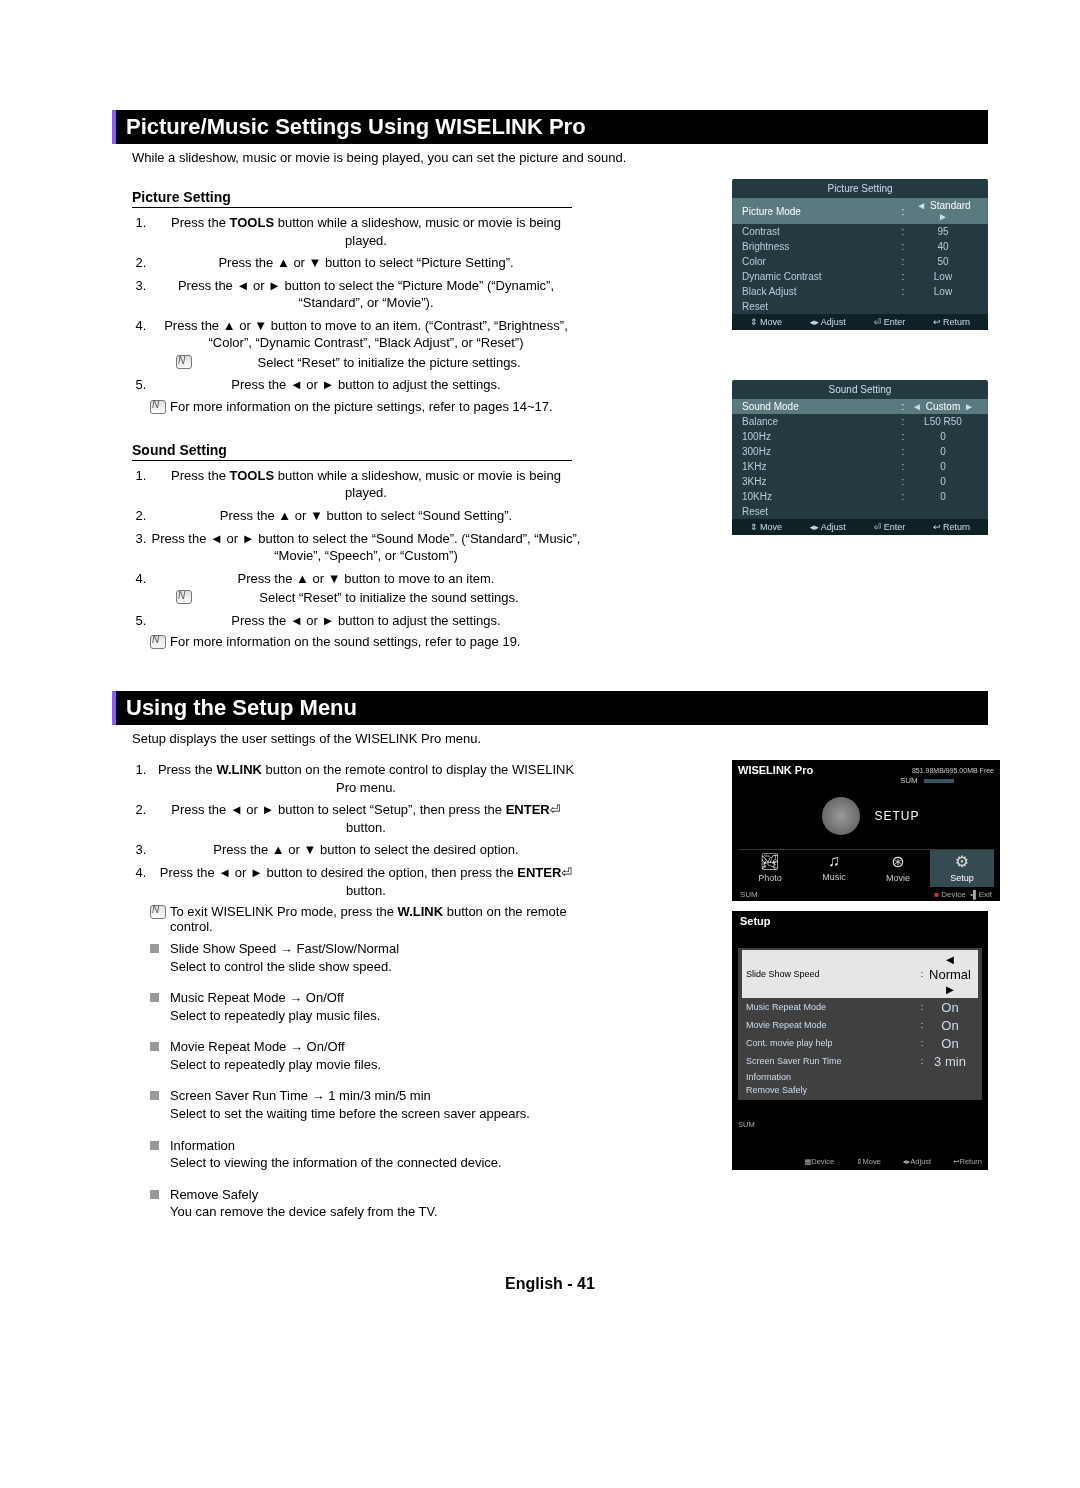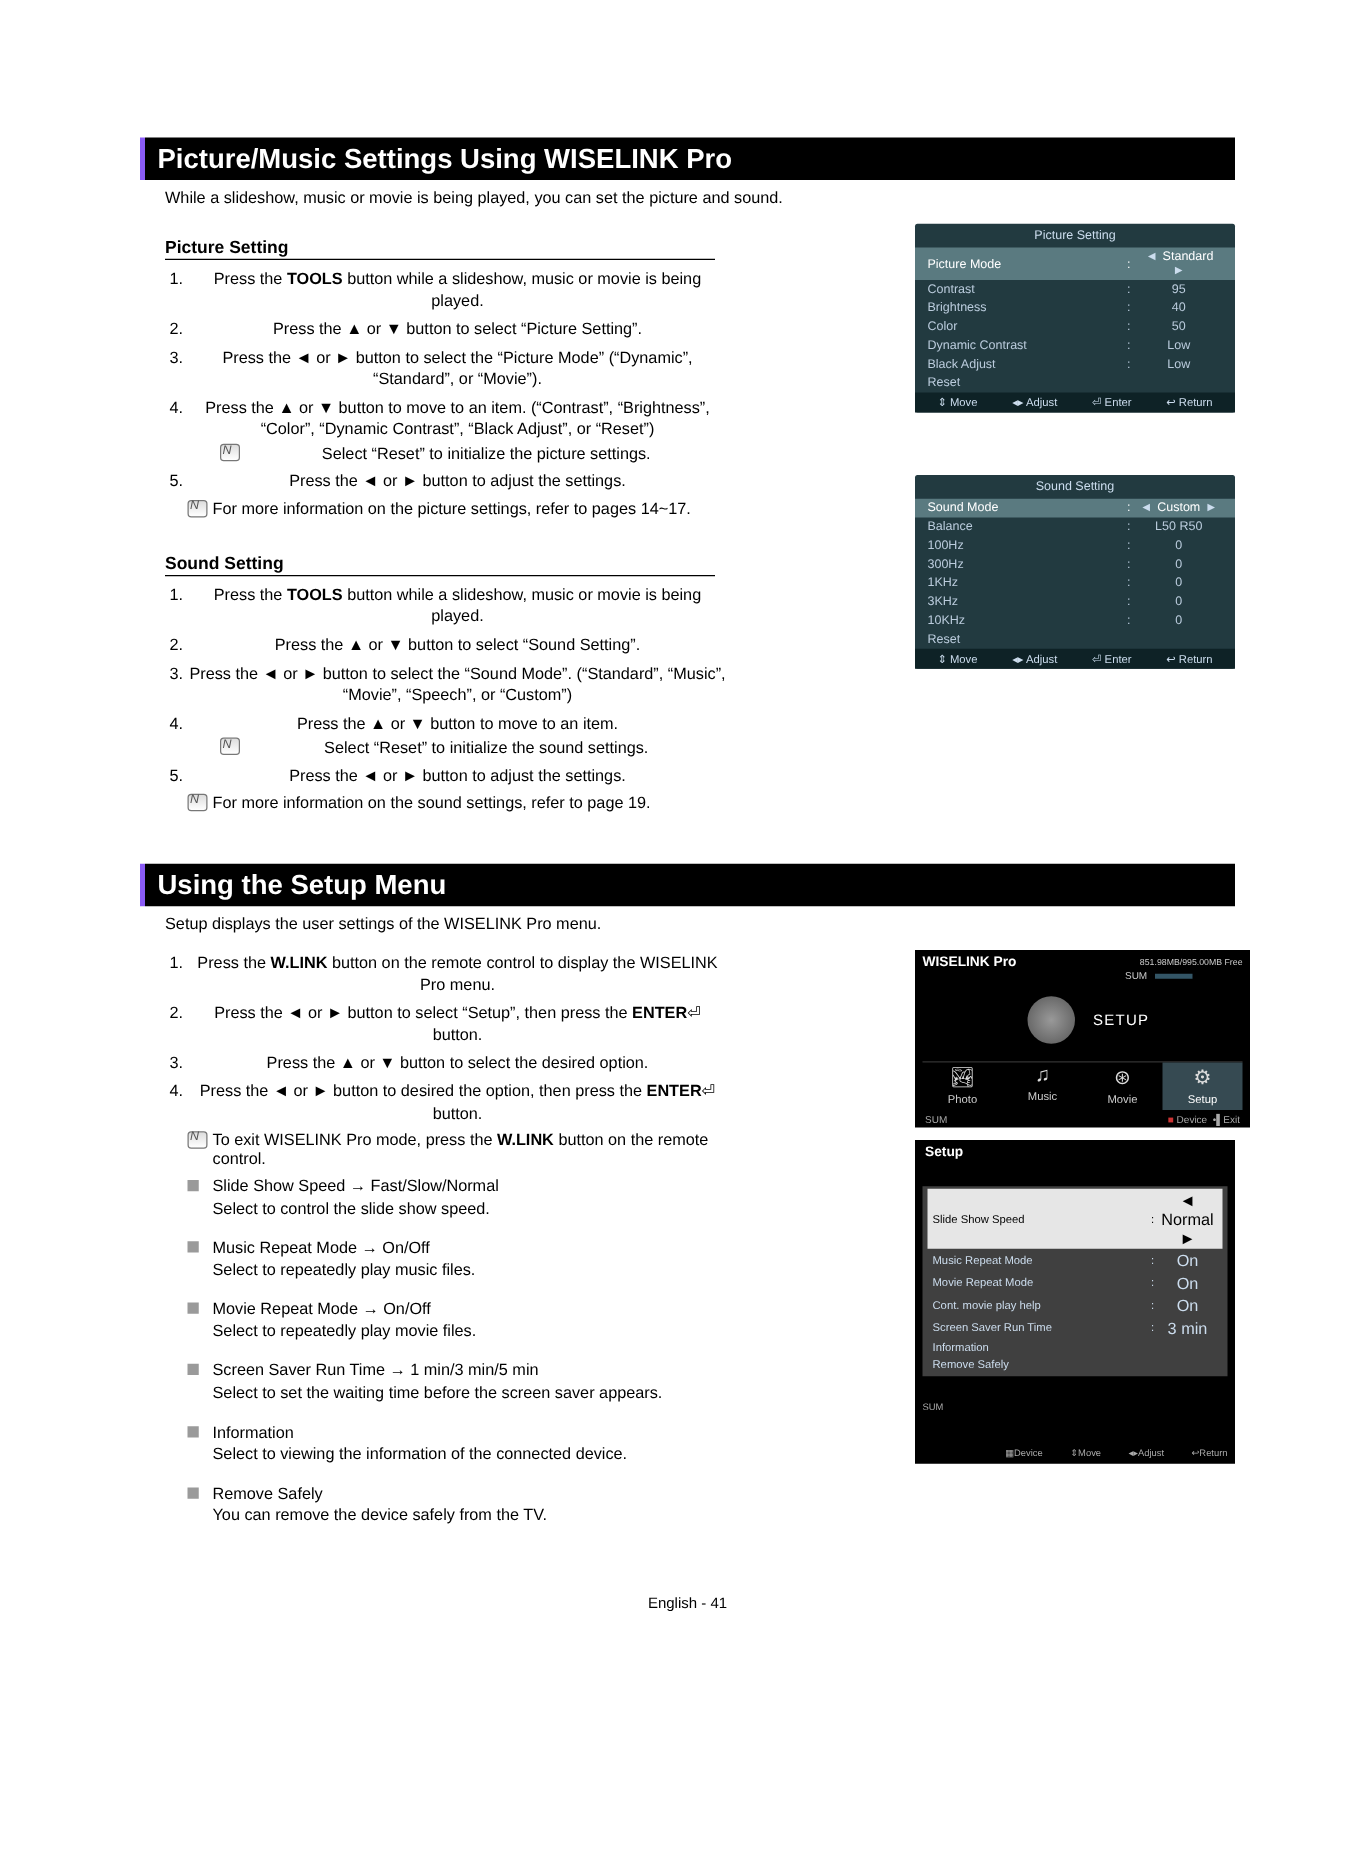--- a/index.html
+++ b/index.html
@@ -136,22 +136,22 @@
     content: "";
     position: absolute;
     left: 0;
     top: 4px;
     width: 9px;
     height: 9px;
     background: #9a9a9a;
   }
   .footer {
     text-align: center;
-    font-weight: normal;
-    font-size: 12px;
+    font-weight: bold;
+    font-size: 16px;
     margin-top: 40px;
   }
 
   
   .wlp {
     background: #000;
     color: #fff;
     width: 256px;
     padding: 4px 6px 2px 6px;
     font-size: 9px;

